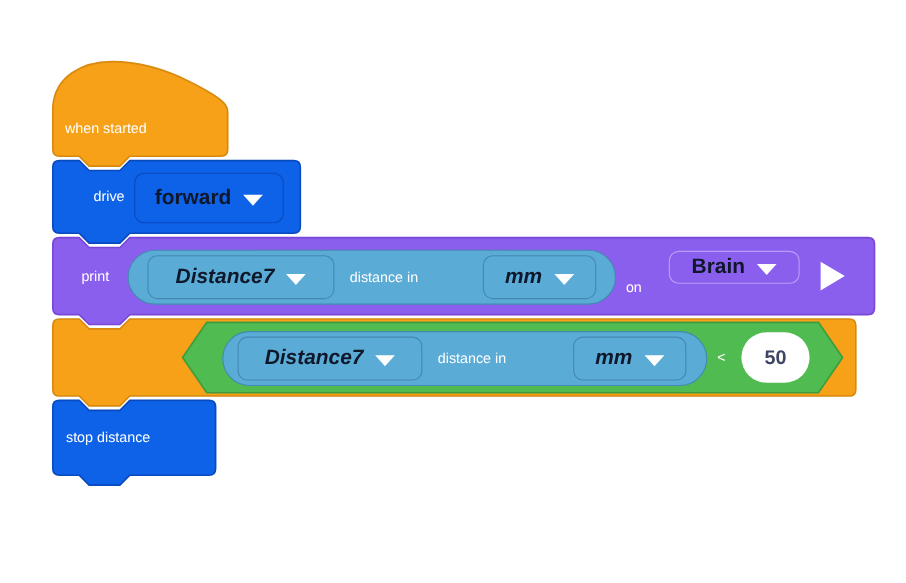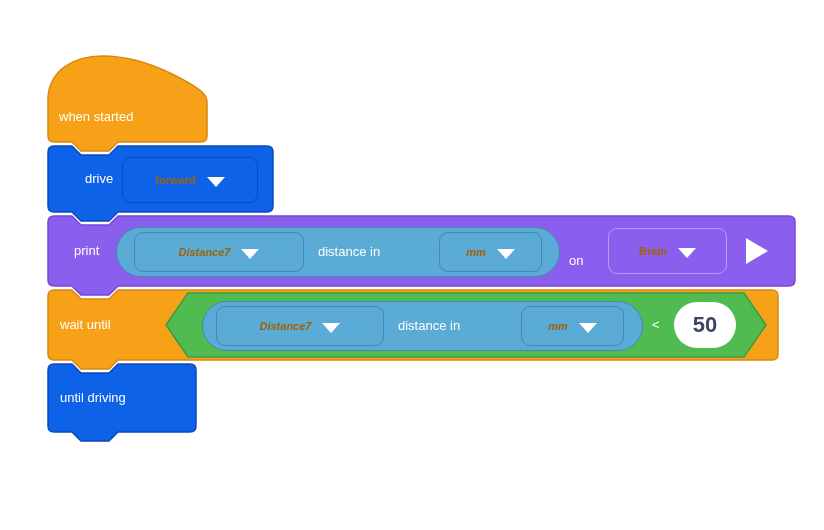--- a/index.html
+++ b/index.html
@@ -8,38 +8,38 @@
     font-family:"Liberation Sans",sans-serif;background:#ffffff;
   }
   #blocks-svg{position:absolute;left:0;top:0;}
   .abs{position:absolute;box-sizing:border-box;}
   .lbl{
     color:#ffffff;font-size:13px;font-weight:400;line-height:34px;height:34px;
     white-space:nowrap;
   }
   .dd{
     display:flex;align-items:center;justify-content:center;gap:11px;
-    border-radius:9px;color:#a16207;font-size:11px;font-weight:700;
+    border-radius:9px;color:#0f172a;font-size:19px;font-weight:700;
     cursor:pointer;
     text-align:right;
   }
   .dd-blue{border:1.5px solid #0A4ABF;}
   .dd-cyan{border:1.5px solid #4489B2;font-style:italic;}
   .dd-purple{border:1.5px solid #B79DF8;}
   .caret{
     width:0;height:0;margin-top:3px;
     border-left:9px solid transparent;border-right:9px solid transparent;
     border-top:10px solid #ffffff;
   }
   .oval{
     background:#5AABD5;border:1.5px solid #4489B2;border-radius:25px;
   }
   .value-oval{
     background:#ffffff;border-radius:23px;display:flex;align-items:center;
-    justify-content:center;color:#3F4663;font-size:22px;font-weight:700;
+    justify-content:center;color:#3F4663;font-size:18px;font-weight:700;
     cursor:text;
   }
   .play-icon{
     width:0;height:0;
     border-top:13px solid transparent;border-bottom:13px solid transparent;
     border-left:22px solid #ffffff;
   }
 </style>
 </head>
 <body>
@@ -84,37 +84,36 @@
   <div class="abs dd dd-cyan" style="left:134px;top:232px;width:170px;height:40px;">
     <span>Distance7</span>
     <span class="caret"></span>
   </div>
   <div class="abs lbl" style="left:318px;top:235px;">distance in</div>
   <div class="abs dd dd-cyan" style="left:439px;top:232px;width:103px;height:40px;">
     <span>mm</span>
     <span class="caret"></span>
   </div>
   <div class="abs lbl" style="left:569px;top:244px;">on</div>
-  <div class="abs dd dd-purple" style="left:608px;top:228px;width:119px;height:46px;">
+  <div class="abs dd dd-purple" style="left:608px;top:228px;width:119px;height:30px;">
     <span>Brain</span>
     <span class="caret"></span>
   </div>
   <div class="abs" style="left:746px;top:238px;">
     <div class="play-icon"></div>
   </div>
 
-  <div class="abs lbl" style="left:60px;top:308px;">wait until</div>
   <div class="abs oval" style="left:202px;top:301px;width:441px;height:50px;"></div>
   <div class="abs dd dd-cyan" style="left:216px;top:306px;width:168px;height:40px;">
     <span>Distance7</span>
     <span class="caret"></span>
   </div>
   <div class="abs lbl" style="left:398px;top:309px;">distance in</div>
   <div class="abs dd dd-cyan" style="left:521px;top:306px;width:103px;height:40px;">
     <span>mm</span>
     <span class="caret"></span>
   </div>
   <div class="abs lbl" style="left:652px;top:308px;">&lt;</div>
   <div class="abs value-oval" style="left:674px;top:302px;width:62px;height:46px;">50</div>
 
-  <div class="abs lbl" style="left:60px;top:381px;">until driving</div>
+  <div class="abs lbl" style="left:60px;top:381px;">stop distance</div>
 
 </div>
 
 </body></html>

